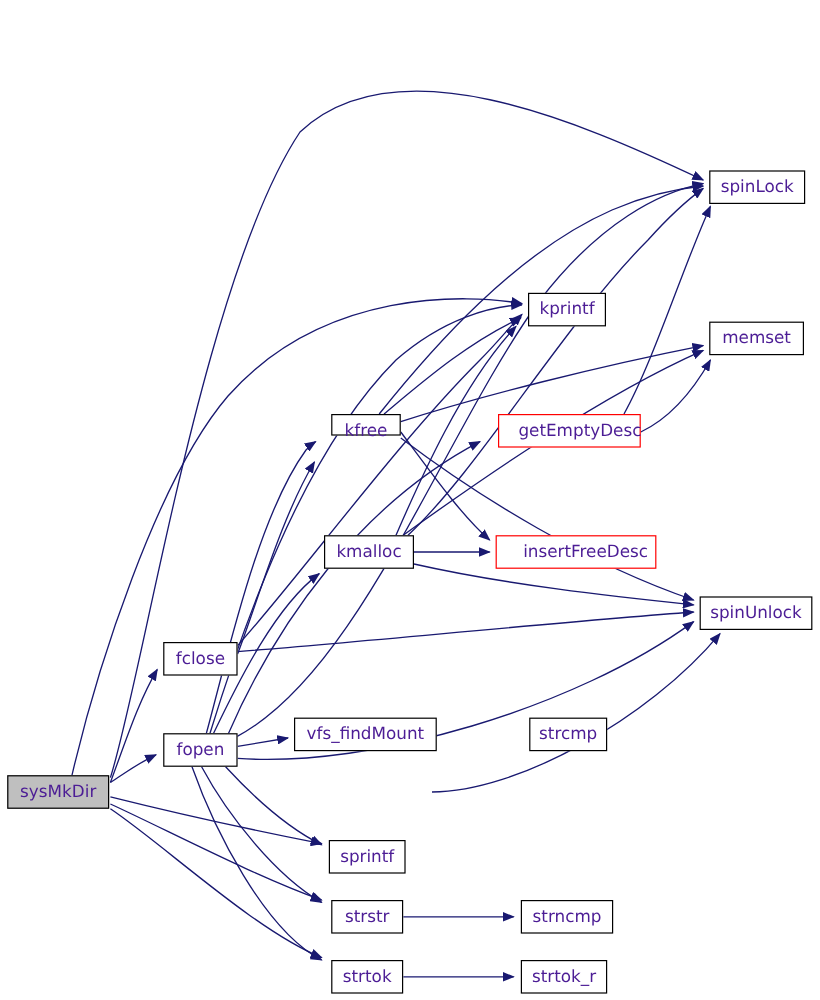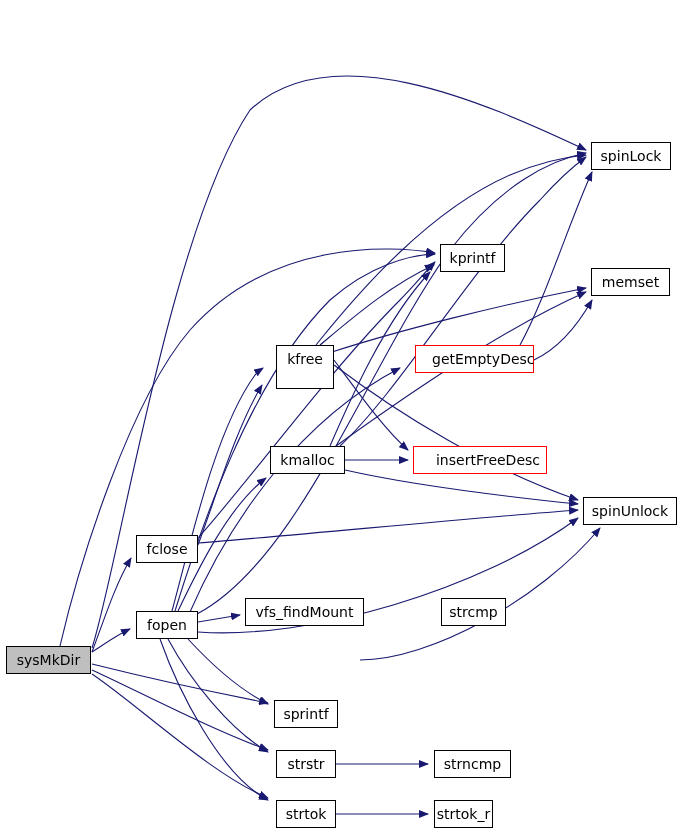--- a/index.html
+++ b/index.html
@@ -10,21 +10,21 @@
     background:#ffffff;
     font-family:"DejaVu Sans", sans-serif;
     overflow:hidden;
   }
   #edges{position:absolute;left:0;top:0;width:683px;height:833px;}
   .node{
     position:absolute;
     box-sizing:border-box;
     border:1px solid #000000;
     background:#ffffff;
-    color:#000000;
+    color:#4c1d95;
     font-family:"DejaVu Sans", sans-serif;
     font-size:14px;
     line-height:26px;
     text-align:center;
     white-space:nowrap;
     height:28px;
     z-index:5;
   }
   .node.red{border-color:#ff0000;padding-left:16px;}
   .node.current{background:#bfbfbf;border-color:#000000;}
@@ -74,29 +74,29 @@
         <path d="M 534,360 C 555,350 575,330 592,300" fill="none" stroke="#191970" stroke-width="1.1" marker-end="url(#arrow)"></path>
         <path d="M 336,764 L 428,764" fill="none" stroke="#191970" stroke-width="1.1" marker-end="url(#arrow)"></path>
         <path d="M 336,814 L 428,814" fill="none" stroke="#191970" stroke-width="1.1" marker-end="url(#arrow)"></path>
         <path d="M 360,660 C 430,660 540,600 600,528" fill="none" stroke="#191970" stroke-width="1.1" marker-end="url(#arrow)"></path>
       </g>
   </svg>
   <div id="node-layer">
       <div class="node current" style="left: 6px; top: 646px; width: 85px; height: 28px; line-height: 26px;">sysMkDir</div>
       <div class="node" style="left: 136px; top: 535px; width: 62px; height: 28px; line-height: 26px;">fclose</div>
       <div class="node" style="left: 136px; top: 611px; width: 62px; height: 28px; line-height: 26px;">fopen</div>
-      <div class="node" style="left: 276px; top: 345px; width: 58px; height: 44px; line-height: 26px;">kfree</div>
+      <div class="node" style="left: 276px; top: 345px; width: 58px; height: 18px; line-height: 26px;">kfree</div>
       <div class="node" style="left: 270px; top: 446px; width: 75px; height: 28px; line-height: 26px;">kmalloc</div>
       <div class="node" style="left: 440px; top: 244px; width: 65px; height: 28px; line-height: 26px; text-align: center;">kprintf</div>
       <div class="node red" style="left: 415px; top: 345px; width: 119px; height: 28px; line-height: 26px;">getEmptyDesc</div>
       <div class="node red" style="left: 413px; top: 446px; width: 134px; height: 28px; line-height: 26px;">insertFreeDesc</div>
       <div class="node" style="left: 591px; top: 142px; width: 80px; height: 28px; line-height: 26px;">spinLock</div>
       <div class="node" style="left: 591px; top: 268px; width: 79px; height: 28px; line-height: 26px;">memset</div>
       <div class="node" style="left: 583px; top: 497px; width: 94px; height: 28px; line-height: 26px;">spinUnlock</div>
       <div class="node" style="left: 245px; top: 598px; width: 119px; height: 28px; line-height: 26px;">vfs_findMount</div>
       <div class="node" style="left: 441px; top: 598px; width: 65px; height: 28px; line-height: 26px;">strcmp</div>
       <div class="node" style="left: 274px; top: 700px; width: 64px; height: 28px; line-height: 26px;">sprintf</div>
       <div class="node" style="left: 276px; top: 750px; width: 60px; height: 28px; line-height: 26px;">strstr</div>
       <div class="node" style="left: 434px; top: 750px; width: 77px; height: 28px; line-height: 26px;">strncmp</div>
       <div class="node" style="left: 276px; top: 800px; width: 60px; height: 28px; line-height: 26px;">strtok</div>
-      <div class="node" style="left: 434px; top: 800px; width: 59px; height: 28px; line-height: 26px;">strtok_r</div>
+      <div class="node" style="left: 434px; top: 800px; width: 72px; height: 28px; line-height: 26px;">strtok_r</div>
     </div>
 </div>
 
 </body></html>

